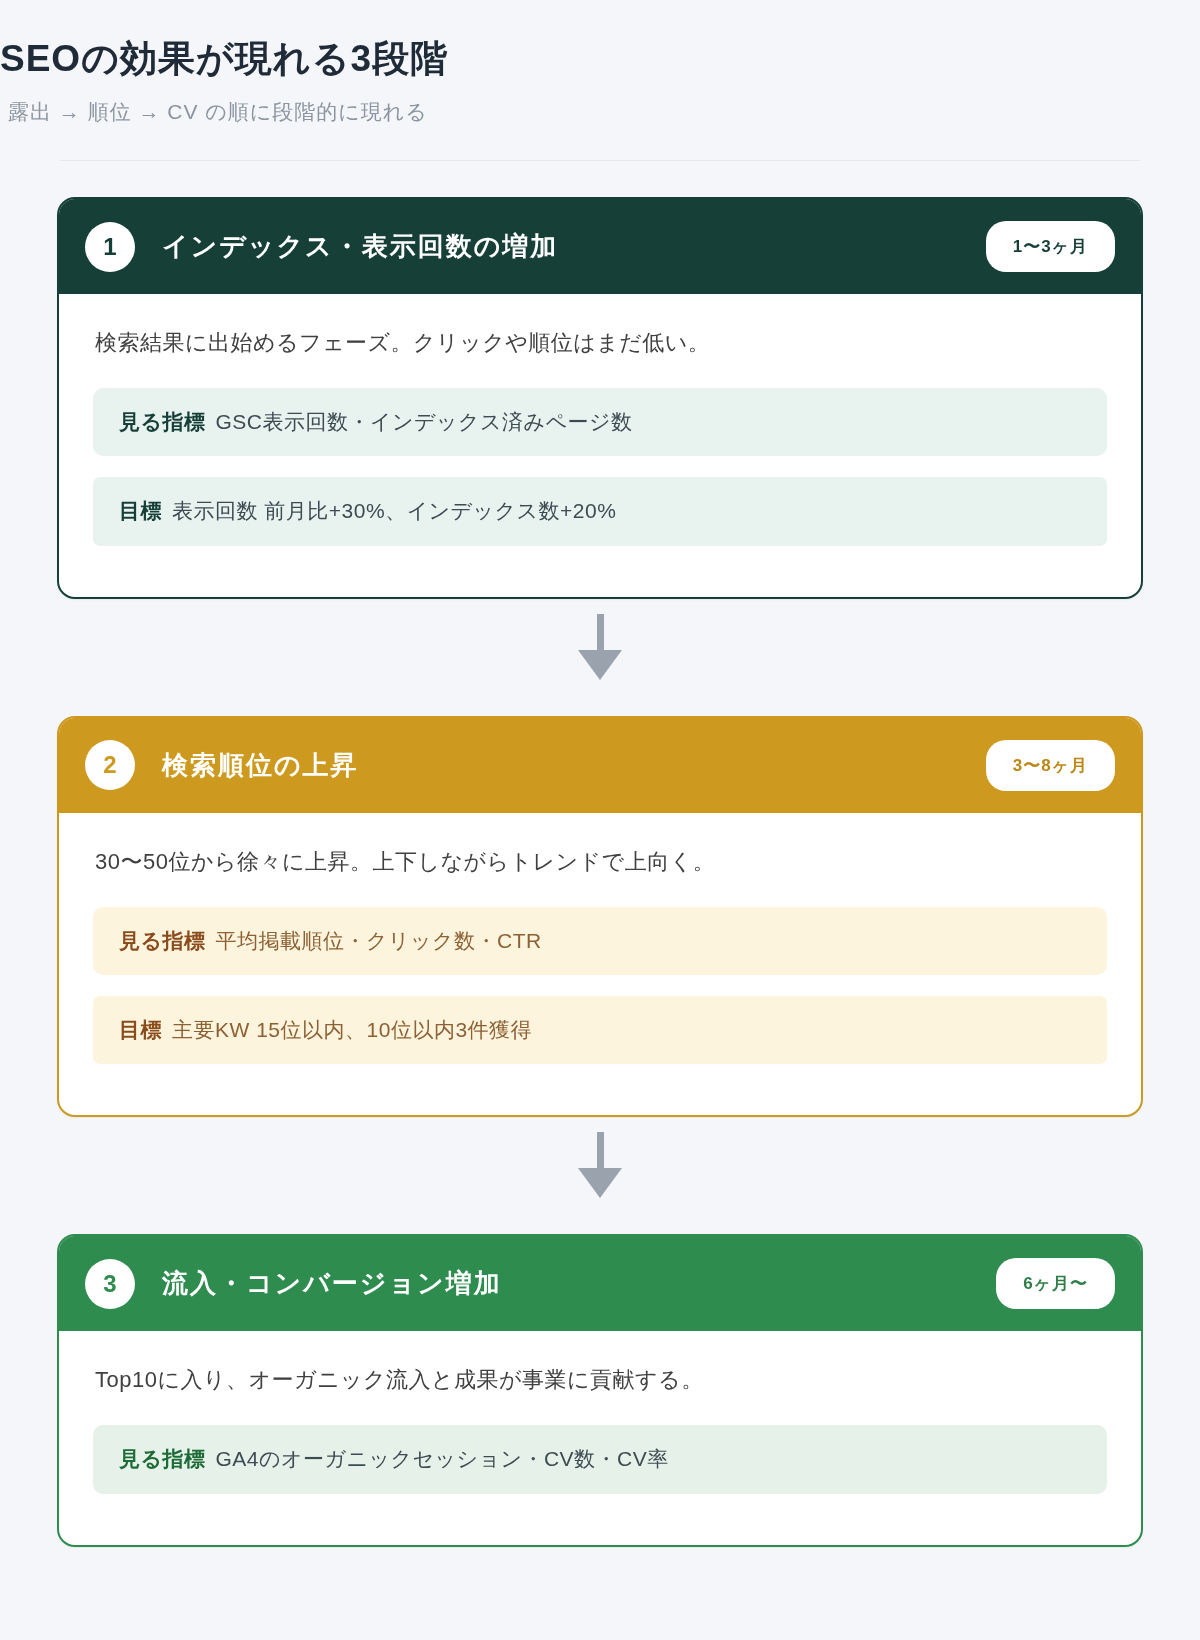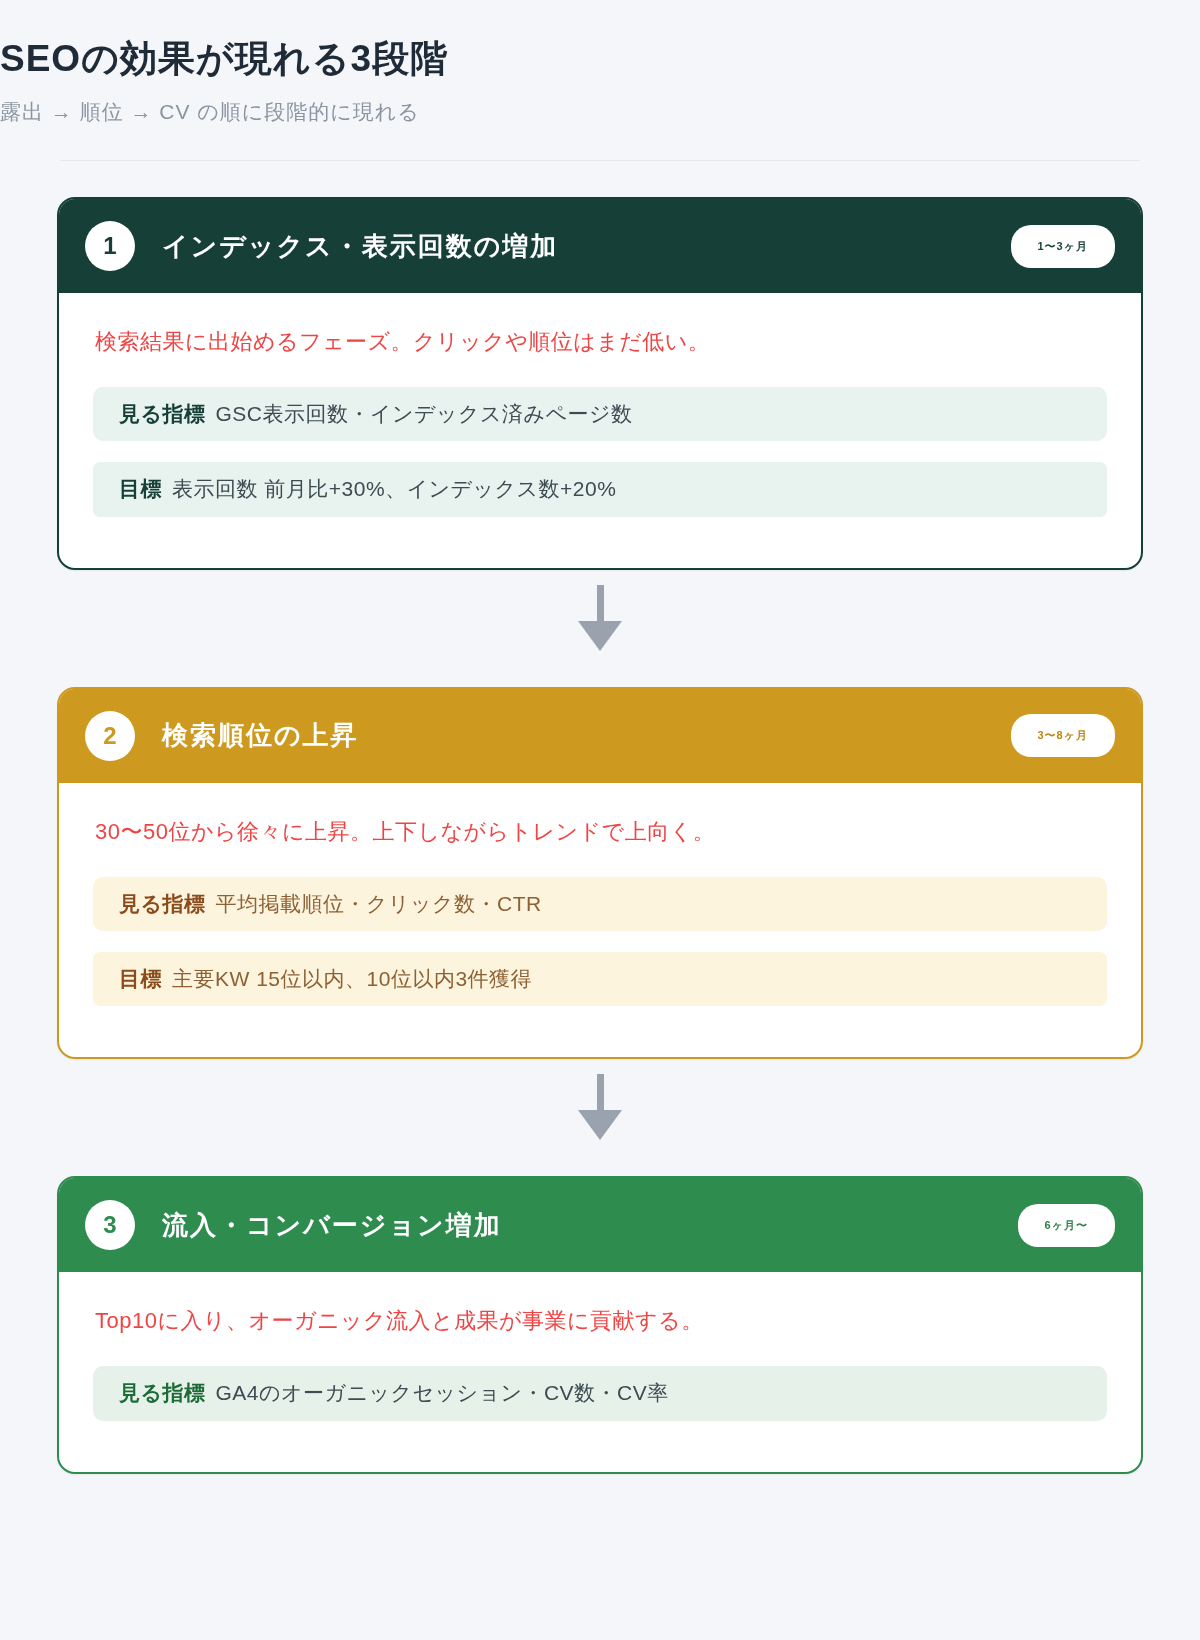--- a/index.html
+++ b/index.html
@@ -8,47 +8,47 @@
     background:#f4f6f9;
     font-family:"Liberation Sans","DejaVu Sans",sans-serif;
     overflow:hidden;
     -webkit-font-smoothing:antialiased;
   }
   .page-header { text-align:left; padding-top:34px; }
   .page-title {
     margin:0 0 14px; font-size:37px; font-weight:800;
     color:#1f2b38; letter-spacing:1px;
   }
-  .page-subtitle { margin:0; font-size:21px; color:#8b95a1; letter-spacing:1px; }
+  .page-subtitle { margin:0; font-size:21px; color:#8b95a1; letter-spacing:1px;padding-left:8px; }
   .divider { border:none; border-top:1px solid #e4e8ec; margin:34px 60px 0; }
 
   .card {
     margin:36px 57px 0; border-radius:18px;
     border:2px solid var(--accent); background:#fff; overflow:hidden;
     box-shadow:0 1px 2px rgba(20,40,40,0.06);
   }
   .card-head {
     background:var(--accent); display:flex; align-items:center;
     padding:22px 26px; gap:27px;
   }
   .num {
     width:50px; height:50px; border-radius:50%; background:#fff;
     color:var(--accent); font-weight:800; font-size:24px; flex:0 0 auto;
     display:flex; align-items:center; justify-content:center;
   }
   .card-title { margin:0; color:#fff; font-size:26px; font-weight:800; letter-spacing:2px; }
   .pill {
     margin-left:auto; background:#fff; color:var(--badge);
-    font-weight:800; font-size:11px; padding:14px 27px; border-radius:20px;
+    font-weight:800; font-size:17px; padding:14px 27px; border-radius:20px;
     letter-spacing:1px; white-space:nowrap;
   }
   .card-body { padding:30px 34px; }
-  .desc { margin:4px 2px 30px; font-size:22px; color:#ef4444; letter-spacing:0.5px; }
+  .desc { margin:4px 2px 30px; font-size:22px; color:#404040; letter-spacing:0.5px; }
   .metric {
-    background:var(--mbg); border-radius:10px; padding:13px 26px;
+    background:var(--mbg); border-radius:10px; padding:20px 26px;
     font-size:21px; line-height:1.35; letter-spacing:0.5px;
   }
   .metric + .metric { margin-top:20px;border-radius:7px; }
   .metric .lab { font-weight:800; color:var(--lab); margin-right:10px; }
   .metric .val { color:var(--val); }
 
   .arrow { width:44px; margin:15px auto; }
   .arrow .shaft { width:7px; height:36px; background:var(--arrow); margin:0 auto; }
   .arrow .head {
     width:0; height:0;

